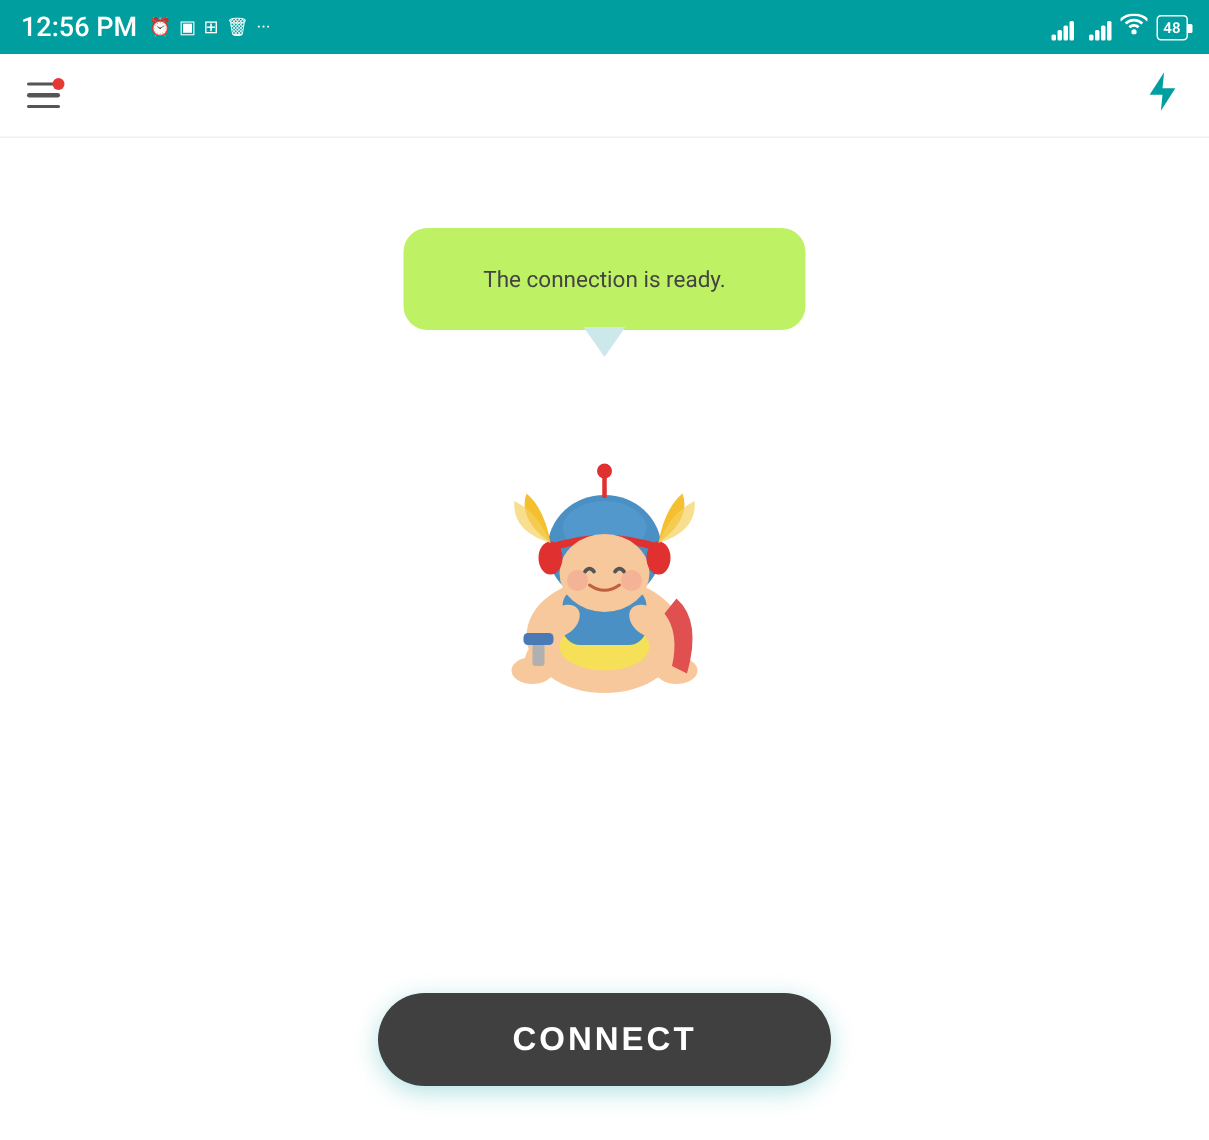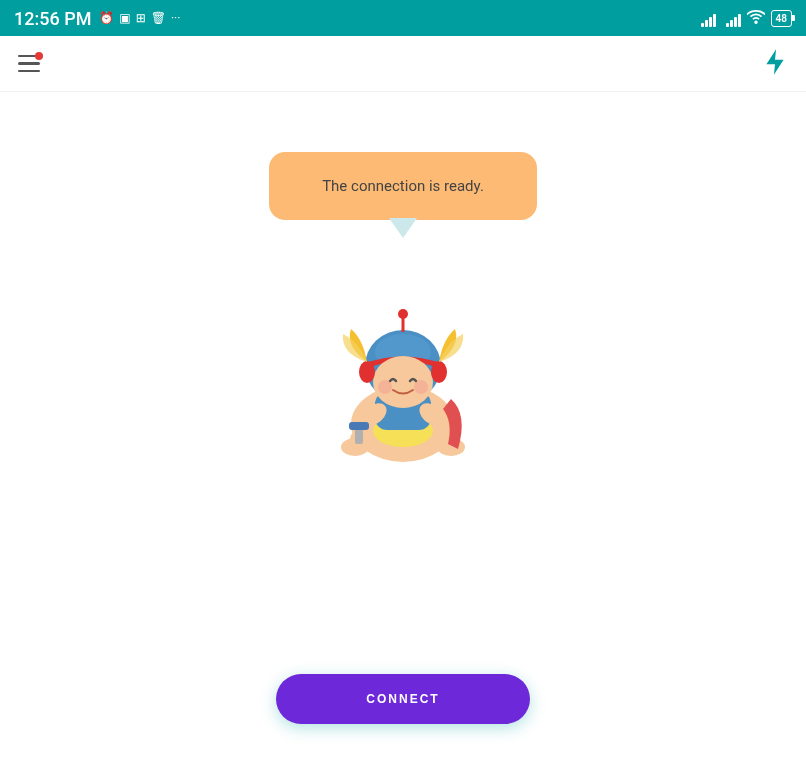--- a/index.html
+++ b/index.html
@@ -124,21 +124,21 @@
       display: flex;
       flex-direction: column;
       align-items: center;
       justify-content: flex-start;
       background: #fff;
       padding-top: 60px;
     }
 
     
     .speech-bubble {
-      background: #fdba74;
+      background: #bef264;
       border-radius: 16px;
       padding: 22px 53px;
       max-width: 340px;
       text-align: center;
       position: relative;
       margin-bottom: 26px;
     }
     .speech-bubble::after {
       content: '';
       position: absolute;
@@ -175,26 +175,26 @@
     
     .connect-area {
       flex: 1;
       display: flex;
       align-items: flex-end;
       padding-bottom: 36px;
       justify-content: center;
       width: 100%;
     }
     .connect-button {
-      background: #6d28d9;
+      background: #404040;
       color: #fff;
       border: none;
       border-radius: 50px;
       padding: 18px 90px;
-      font-size: 12px;
+      font-size: 22px;
       font-weight: 700;
       letter-spacing: 2px;
       cursor: pointer;
       text-transform: uppercase;
       box-shadow: 0 4px 16px rgba(0,158,158,0.3);
     }
   </style>
 </head>
 <body>
 

